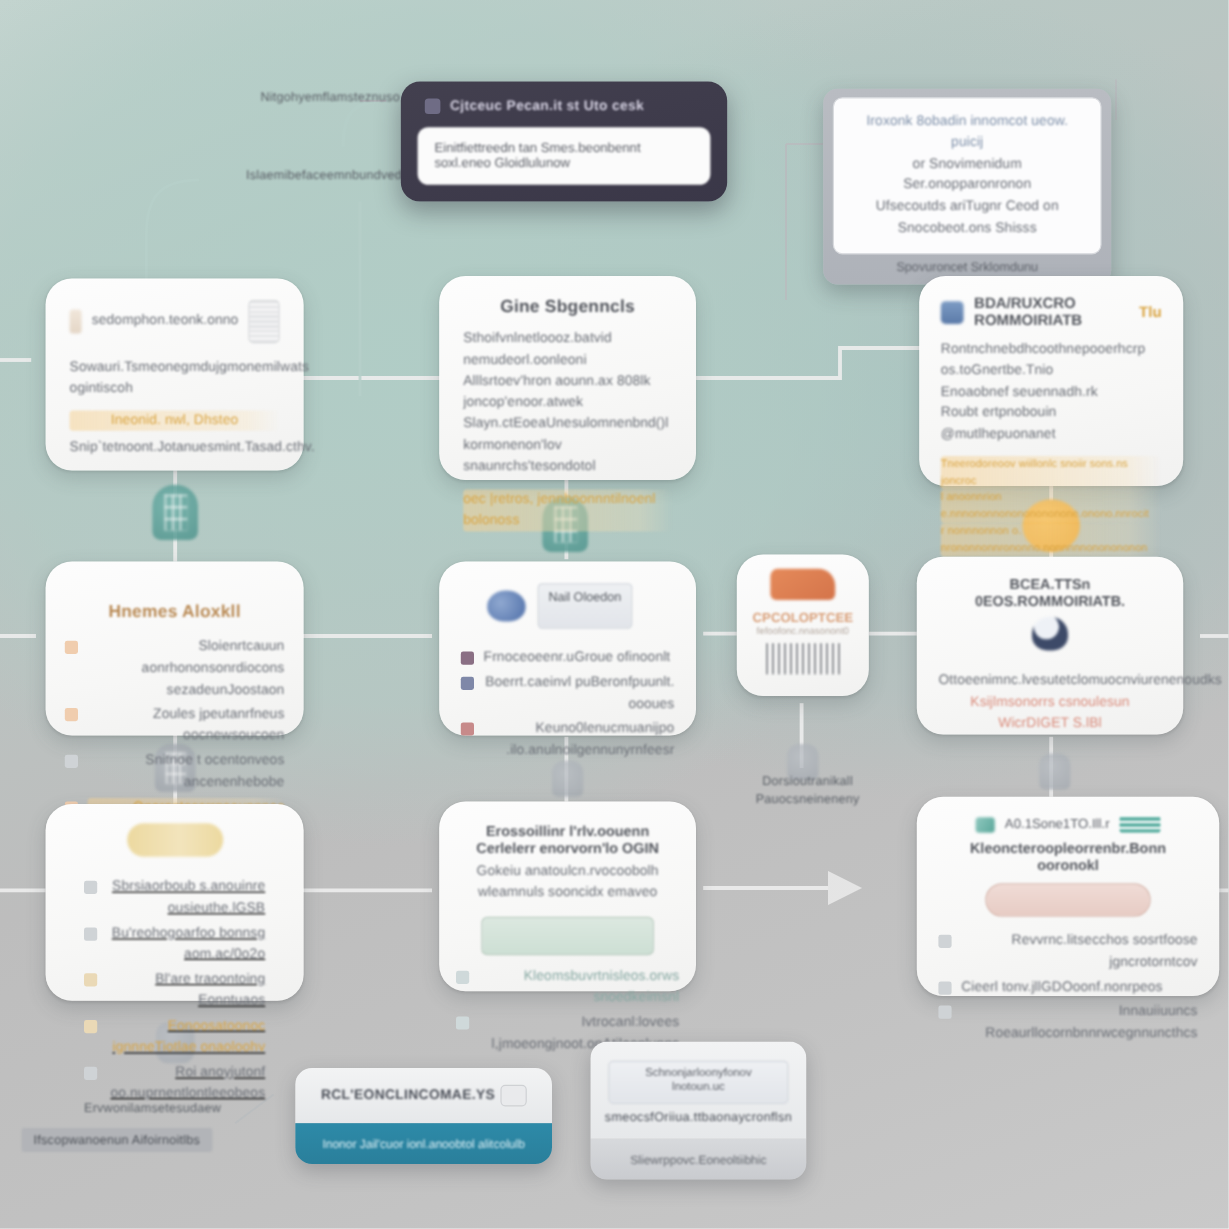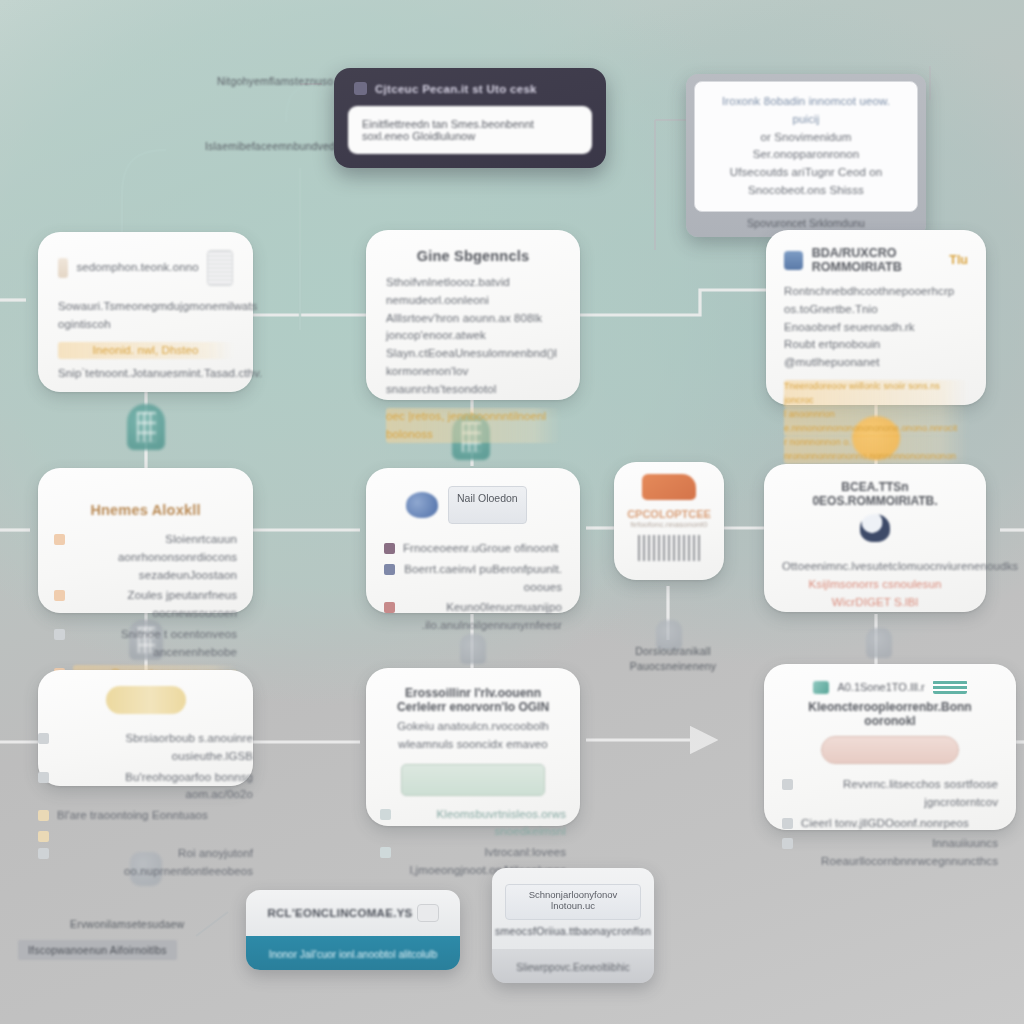--- a/index.html
+++ b/index.html
@@ -473,38 +473,39 @@
 
   <div class="card" style="left:764px; top:464px; width:222px; height:148px; padding:16px 18px;">
     <div style="text-align:center;font-size:12px;font-weight:bold;color:#55585f;filter:blur(.85px);">BCEA.TTSn 0EOS.ROMMOIRIATB.</div>
     <div style="text-align:center;margin:6px 0 12px;">
       <span class="icon-blob" style="display:inline-block;width:30px;height:28px;border-radius:50% 50% 42% 42%;background:radial-gradient(circle at 40% 30%,#eef1f6 0 38%,#3d4a68 40%);"></span>
     </div>
     <div class="line center">Ottoeenimnc.lvesutetclomuocnviurenenoudks</div>
     <div class="line center salmon">Ksijlmsonorrs csnoulesun WicrDIGET S.lBl</div>
   </div>
 
-  <div class="card" style="left:38px; top:670px; width:215px; height:116px; padding:16px 0;">
+  <div class="card" style="left:38px; top:670px; width:215px; height:164px; padding:16px 32px;text-decoration:underline;">
     <div style="text-align:center;margin-bottom:12px;">
       <span class="icon-blob" style="display:inline-block;width:80px;height:28px;border-radius:14px;background:linear-gradient(90deg,#ecd9a0,#f2e4bc 55%,#ecd9a0);"></span>
     </div>
     <div class="bullet-row">
       <span class="bullet b-grey"></span>
       <span class="line">Sbrsiaorboub s.anouinre ousieuthe.lGSB</span>
     </div>
     <div class="bullet-row">
       <span class="bullet b-grey"></span>
       <span class="line">Bu'reohogoarfoo bonnsg aom.ac/0o2o</span>
     </div>
     <div class="bullet-row">
       <span class="bullet b-sand"></span>
       <span class="line">Bl'are traoontoing Eonntuaos</span>
     </div>
     <div class="bullet-row">
       <span class="bullet b-sand"></span>
+      <span class="line amber">Eonoosatoonoc ignnneTiotlae onaoloohv</span>
     </div>
     <div class="bullet-row">
       <span class="bullet b-grey"></span>
       <span class="line">Roi anoyjutonf oo.nuprnentlontleeobeos</span>
     </div>
   </div>
 
   <div class="card" style="left:366px; top:668px; width:214px; height:158px; padding:18px 14px;">
     <div style="text-align:center;font-size:12px;font-weight:bold;color:#55585f;filter:blur(.85px);">Erossoillinr l'rlv.oouenn</div>
     <div style="text-align:center;font-size:12px;font-weight:bold;color:#55585f;filter:blur(.85px);">Cerlelerr enorvorn'lo OGIN</div>
@@ -545,21 +546,21 @@
   <div class="banner" style="left:246px; top:890px; width:214px;">
     <div class="bn-top">
       <span class="bn-title">RCL'EONCLINCOMAE.YS</span>
       <span class="bn-chip"></span>
     </div>
     <div class="bn-bottom">
       <span class="bn-sub">Inonor Jail'cuor ionl.anoobtol alitcolulb</span>
     </div>
   </div>
 
-  <div class="banner" style="left:492px; top:868px; width:162px;">
+  <div class="banner" style="left:492px; top:868px; width:180px;">
     <div class="bn-top" style="flex-direction:column; gap:5px; padding:16px 12px 12px;">
       <span class="mini-chip" style="padding:4px 10px;font-size:9.5px;color:#5d6068;width:82%;text-align:center;">Schnonjarloonyfonov lnotoun.uc</span>
       <span class="bn-title" style="font-weight:normal;font-size:10.5px;">smeocsfOriiua.ttbaonaycronflsn</span>
     </div>
     <div class="bn-bottom-grey">
       <span class="bn-sub-dark">Sliewrppovc.Eoneoltiibhic</span>
     </div>
   </div>
 
 </div>

